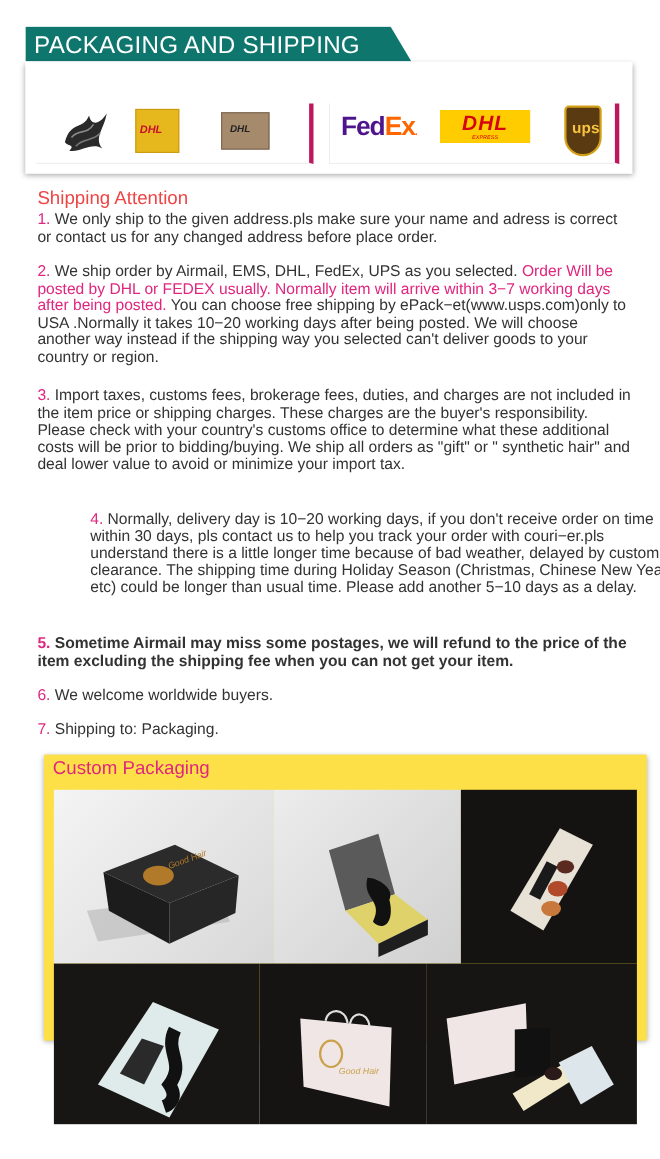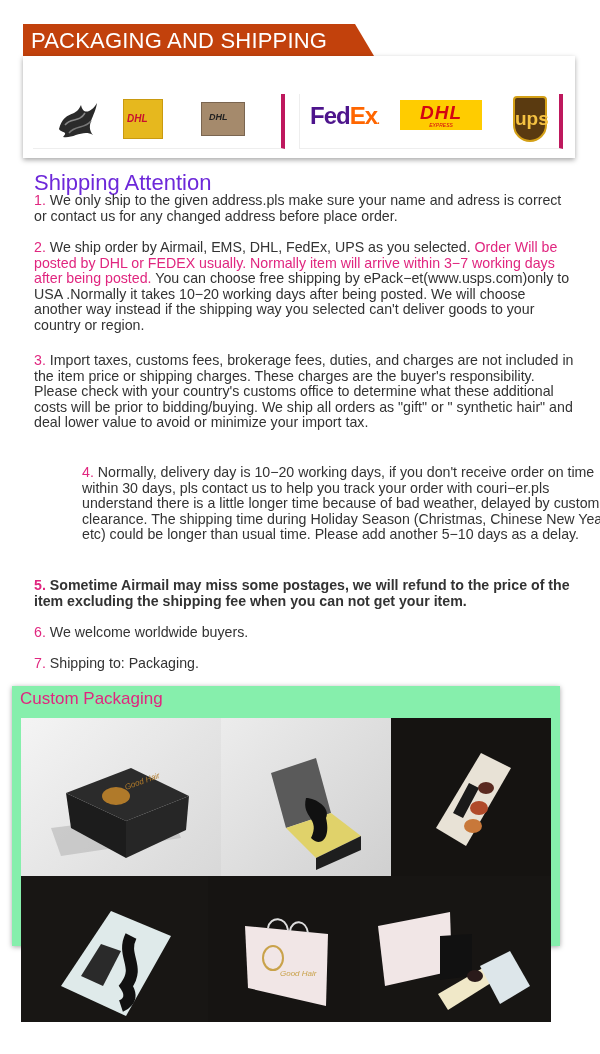--- a/index.html
+++ b/index.html
@@ -1,20 +1,20 @@
 <!DOCTYPE html>
 <html><head>
 <meta charset="utf-8">
 <style>
   * { box-sizing: border-box; margin: 0; padding: 0; }
   html, body { width: 600px; height: 1054px; background: #ffffff; overflow: hidden; }
   body { font-family: "Liberation Sans", sans-serif; color: #333; position: relative; }
 
   .banner { position: absolute; left: 23px; top: 24px; height: 32px; width: 351px;
-    background: #c2410c; clip-path: polygon(0 0, 332px 0, 351px 32px, 0 32px); }
+    background: #0f766e; clip-path: polygon(0 0, 332px 0, 351px 32px, 0 32px); }
   .banner span { position: absolute; left: 8px; top: 4px; font-size: 22px; color: #fff; letter-spacing: 0.2px; white-space: nowrap; }
 
   .logo-card { position: absolute; left: 23px; top: 56px; width: 552px; height: 102px; background: #fff;
     box-shadow: 0 2px 5px rgba(0,0,0,0.35); }
   .logo-panel { position: absolute; top: 38px; height: 55px; border-bottom: 1px solid #eee; border-right: 4px solid #be185d; }
   .lp-left { left: 10px; width: 252px; }
   .lp-right { left: 276px; width: 264px; border-left: 1px solid #eee; }
 
   .hair-bundle { position: absolute; left: 22px; top: 5px; width: 46px; height: 42px; }
   .dhl-bag { position: absolute; left: 90px; top: 5px; width: 40px; height: 40px; background: #e6b81e; border: 1px solid #c99a10; }
@@ -24,37 +24,37 @@
 
   .fedex { position: absolute; left: 10px; top: 8px; font-size: 24px; font-weight: bold; letter-spacing: -1px; }
   .fedex .fed { color: #4d148c; }
   .fedex .ex { color: #ff6600; }
   .fedex .dot { color: #ff6600; font-size: 10px; }
   .dhl-logo { position: absolute; left: 100px; top: 6px; width: 82px; height: 30px; background: #ffcc00; }
   .dhl-logo b { position: absolute; left: 0; width: 82px; text-align: center; top: 2px; font-size: 19px; font-style: italic; color: #d40511; letter-spacing: 1px; }
   .dhl-logo small { position: absolute; left: 0; width: 82px; text-align: center; top: 22px; font-size: 5px; font-style: italic; color: #d40511; }
   .ups { position: absolute; left: 213px; top: 2px; width: 34px; height: 46px; background: #5a3a10;
     border-radius: 4px 4px 17px 17px; border: 2px solid #d4a017; }
-  .ups span { position: absolute; left: 0; width: 30px; text-align: left; top: 10px; color: #f5c242; font-weight: bold; font-size: 19px; }
+  .ups span { position: absolute; left: 0; width: 30px; text-align: right; top: 10px; color: #f5c242; font-weight: bold; font-size: 14px; }
 
-  .h2 { position: absolute; left: 34px; color: #6d28d9; font-size: 22px; }
+  .h2 { position: absolute; left: 34px; color: #ef4444; font-size: 17px; }
   .sec-title1 { top: 170px; }
 
   .para { position: absolute; left: 34px; width: 540px; font-size: 14.2px; line-height: 15.6px; color: #333; }
   .num { color: #e0267f; }
   .pink { color: #e0267f; }
   .p1 { top: 193px; }
   .p2 { top: 240px; }
   .p3 { top: 353px; }
   .p4 { top: 465px; margin-left: 48px; }
   .p5 { top: 578px; font-weight: bold; }
   .p6 { top: 625px; }
   .p7 { top: 656px; }
 
-  .pack-card { position: absolute; left: 12px; top: 686px; width: 548px; height: 260px; background: #86efac;
+  .pack-card { position: absolute; left: 40px; top: 686px; width: 548px; height: 260px; background: #fde047;
     box-shadow: 0 1px 5px rgba(0,0,0,0.35); }
   .sec-title2 { position: absolute; left: 8px; top: 3px; color: #e0267f; font-size: 17px; }
   .photo { position: absolute; overflow: hidden; }
   .ph1 { left: 9px; top: 32px; width: 200px; height: 158px; background: linear-gradient(135deg,#f4f4f4,#d8d8d8); }
   .ph2 { left: 209px; top: 32px; width: 170px; height: 158px; background: linear-gradient(135deg,#ececec,#d0d0d0); }
   .ph3 { left: 379px; top: 32px; width: 160px; height: 158px; background: #151311; }
   .ph4 { left: 9px; top: 190px; width: 187px; height: 146px; background: #181614; }
   .ph5 { left: 196px; top: 190px; width: 152px; height: 146px; background: #161412; }
   .ph6 { left: 348px; top: 190px; width: 191px; height: 146px; background: #171513; }
 </style>

